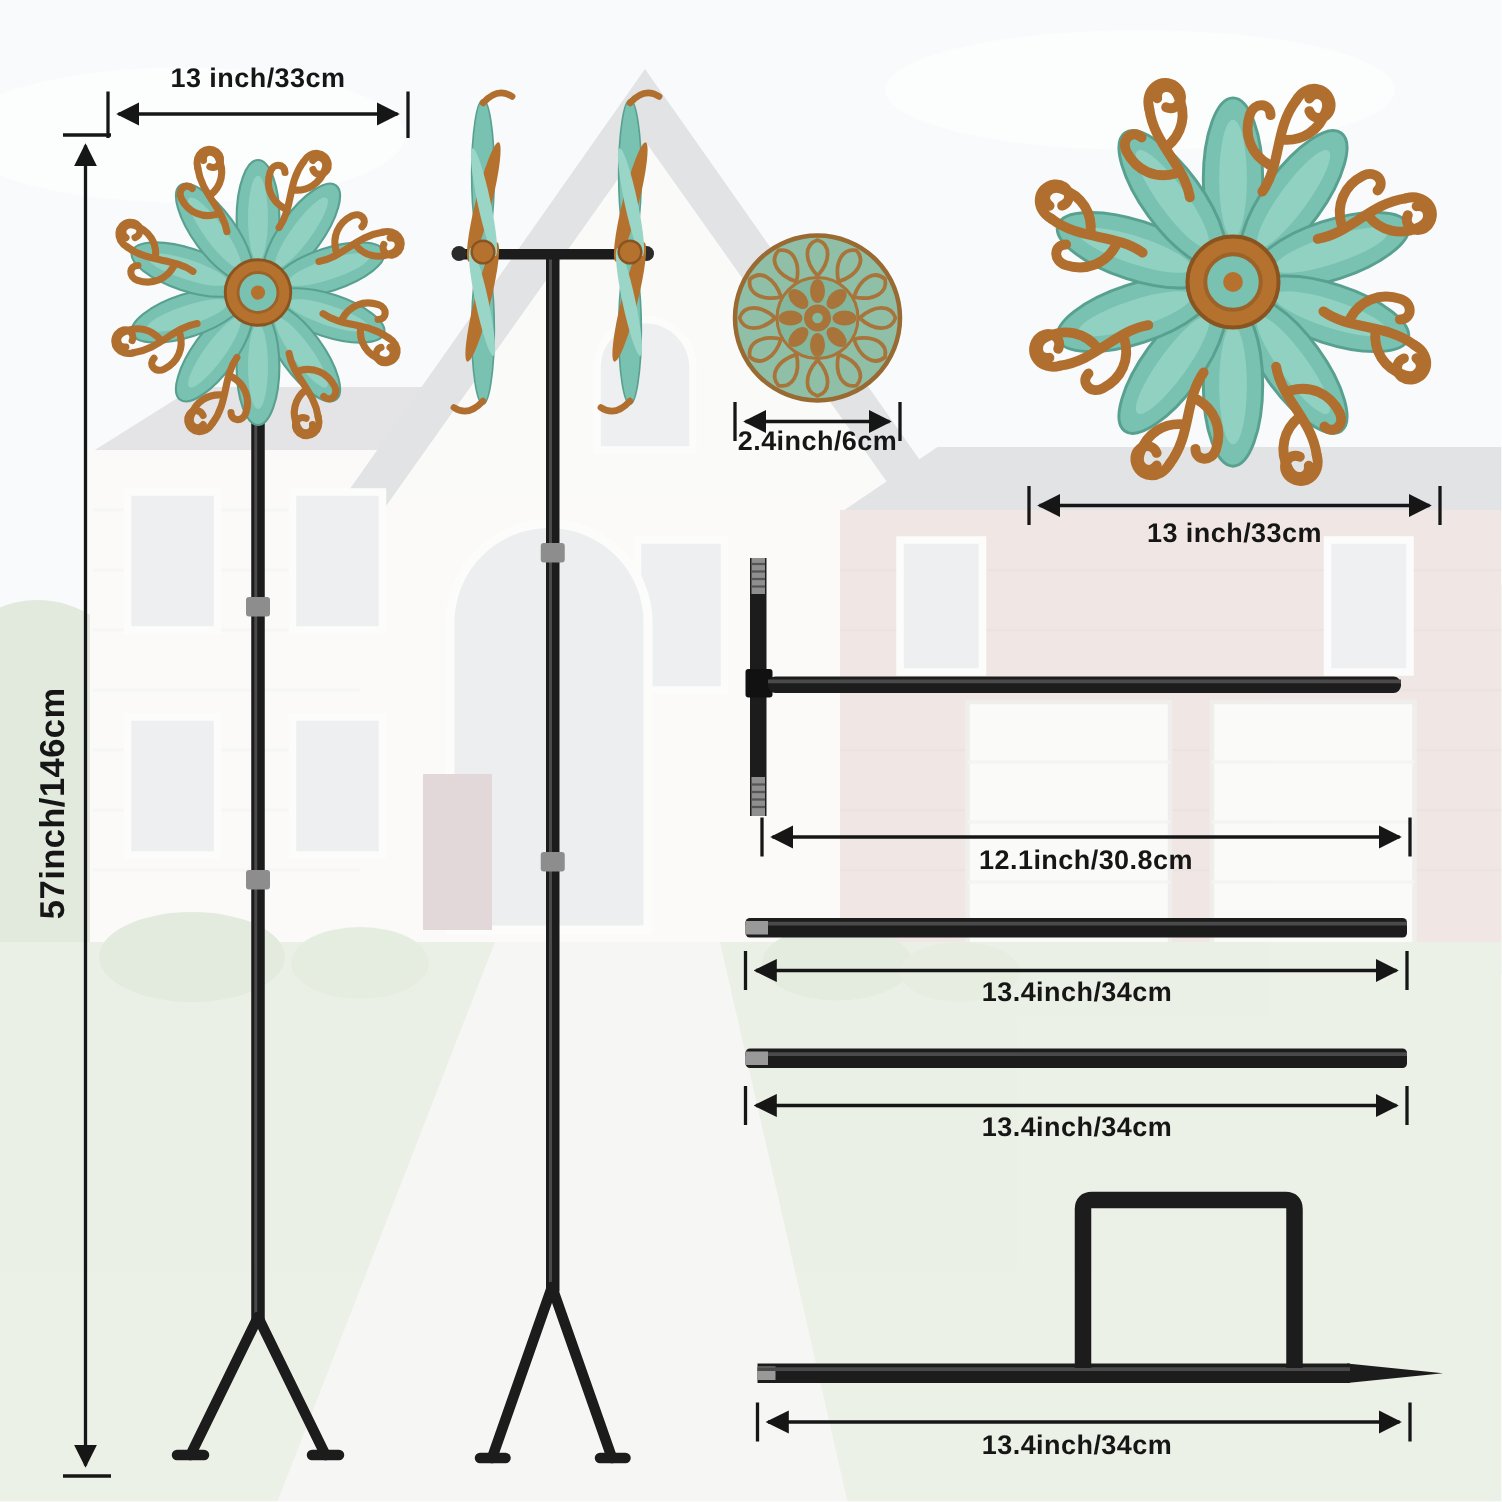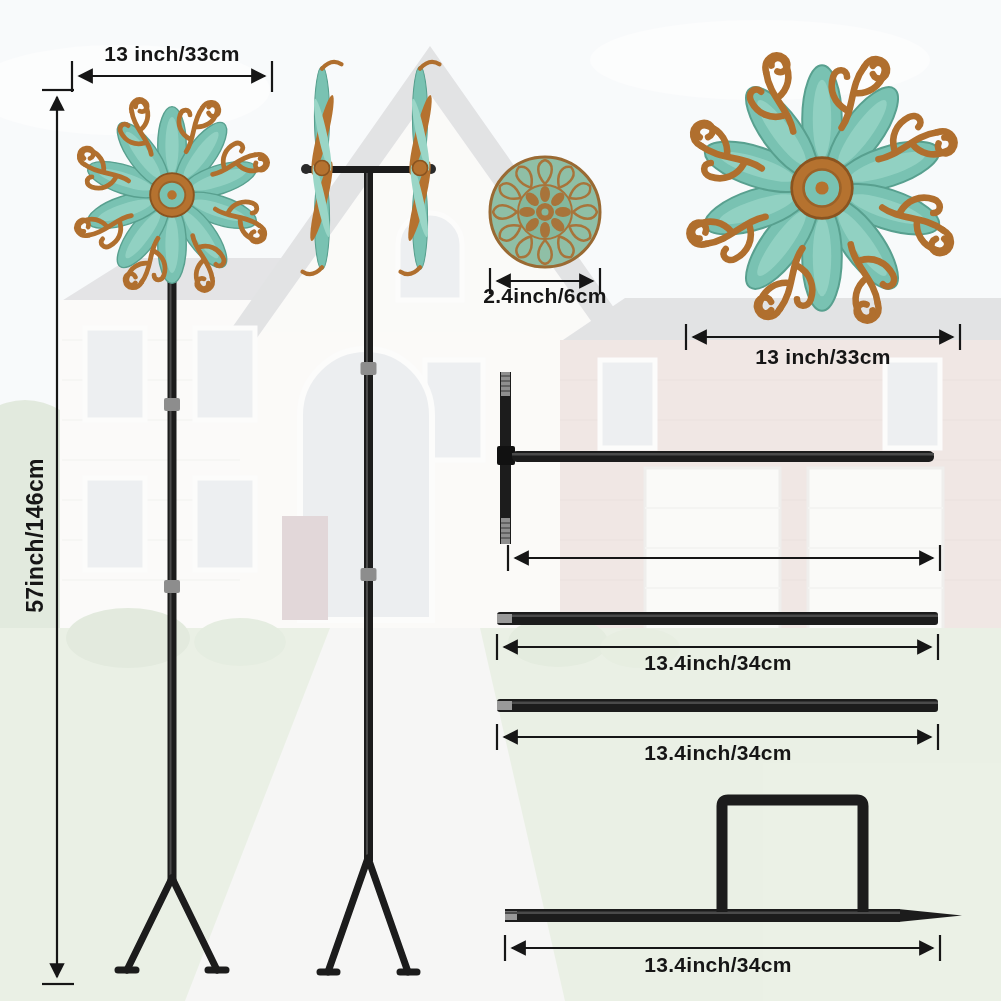--- a/index.html
+++ b/index.html
@@ -2,21 +2,21 @@
 <html><head>
 <meta charset="utf-8">
 <style>
   html,body{margin:0;padding:0;background:#fff;}
   .canvas{
     position:relative;width:1001px;height:1001px;overflow:hidden;
     background:#ffffff;font-family:"Liberation Sans", sans-serif;
   }
   .layer{position:absolute;left:0;top:0;width:1001px;height:1001px;}
   .label{
-    position:absolute;color:#161616;font-size:21px;font-weight:600;
+    position:absolute;color:#161616;font-size:18px;font-weight:600;
     text-align:center;letter-spacing:0.3px;white-space:nowrap;
   }
   .label.big{font-size:23px;}
   .label.vert{transform:rotate(-90deg);transform-origin:center center;}
 </style>
 </head>
 <body>
 
 <div class="canvas">
 
@@ -312,20 +312,21 @@
   </svg>
 
   <div class="label" style="left:72px;top:42px;width:200px;">13 inch/33cm</div>
 
   <div class="label big vert" style="left:-55px;top:522px;width:180px;">57inch/146cm</div>
 
   <div class="label" style="left:462px;top:284px;width:166px;">2.4inch/6cm</div>
 
   <div class="label" style="left:698px;top:345px;width:250px;">13 inch/33cm</div>
 
+  <div class="label" style="left:574px;top:563px;width:300px;">12.1inch/30.8cm</div>
 
   <div class="label" style="left:568px;top:651px;width:300px;">13.4inch/34cm</div>
 
   <div class="label" style="left:568px;top:741px;width:300px;">13.4inch/34cm</div>
 
   <div class="label" style="left:568px;top:953px;width:300px;">13.4inch/34cm</div>
 
 </div>
 
 </body></html>

